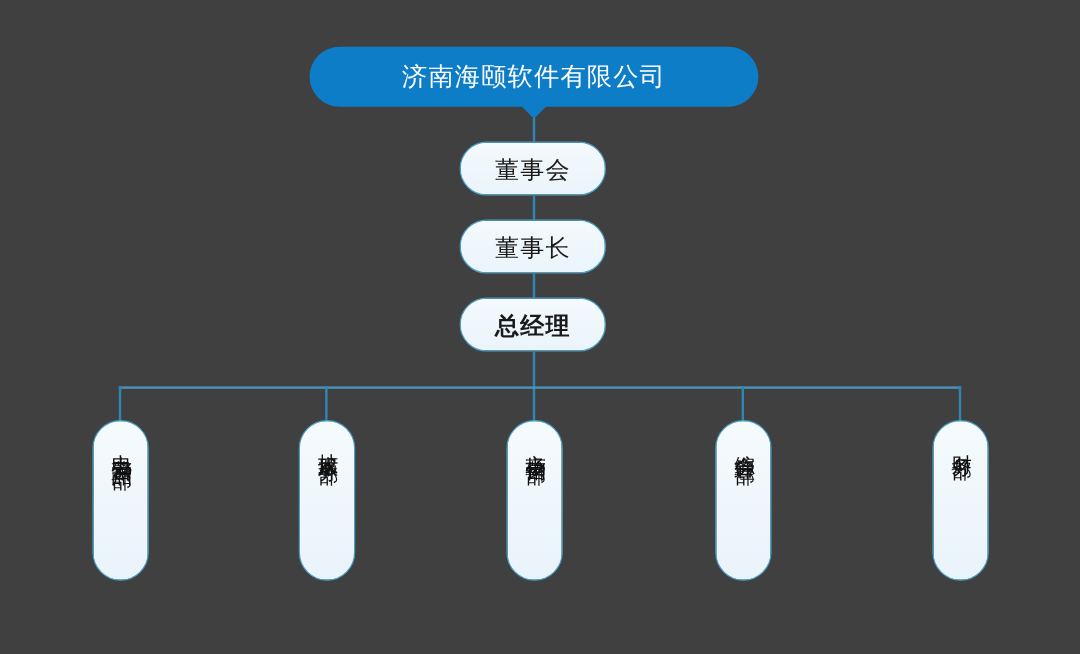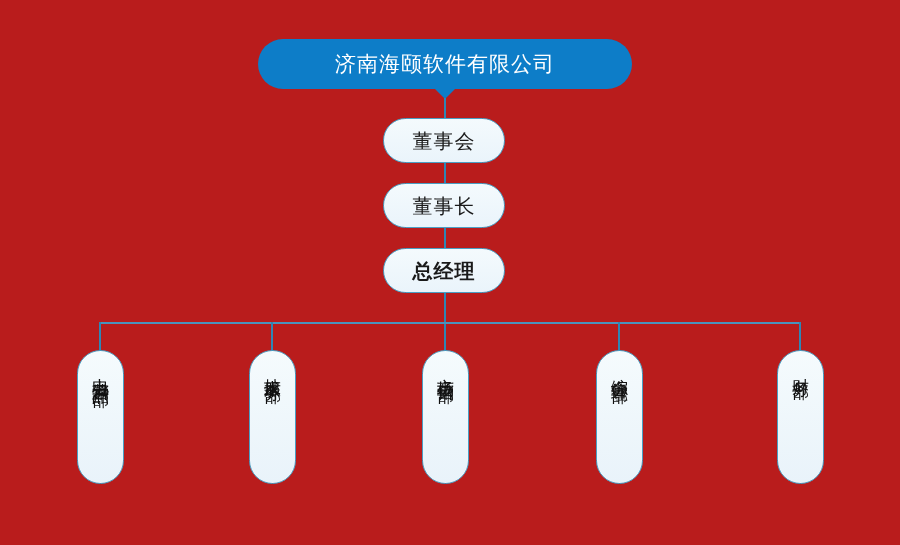--- a/index.html
+++ b/index.html
@@ -10,21 +10,21 @@
   body {
     width: 900px;
     height: 545px;
     font-family: "DejaVu Sans", "Liberation Sans", sans-serif;
     overflow: hidden;
   }
   #org-chart {
     position: relative;
     width: 900px;
     height: 545px;
-    background: #b91c1c;
+    background: #404040;
   }
 
   
   .connector-v {
     position: absolute;
     width: 2px;
     background: #2e86b5;
   }
   .connector-h {
     position: absolute;

